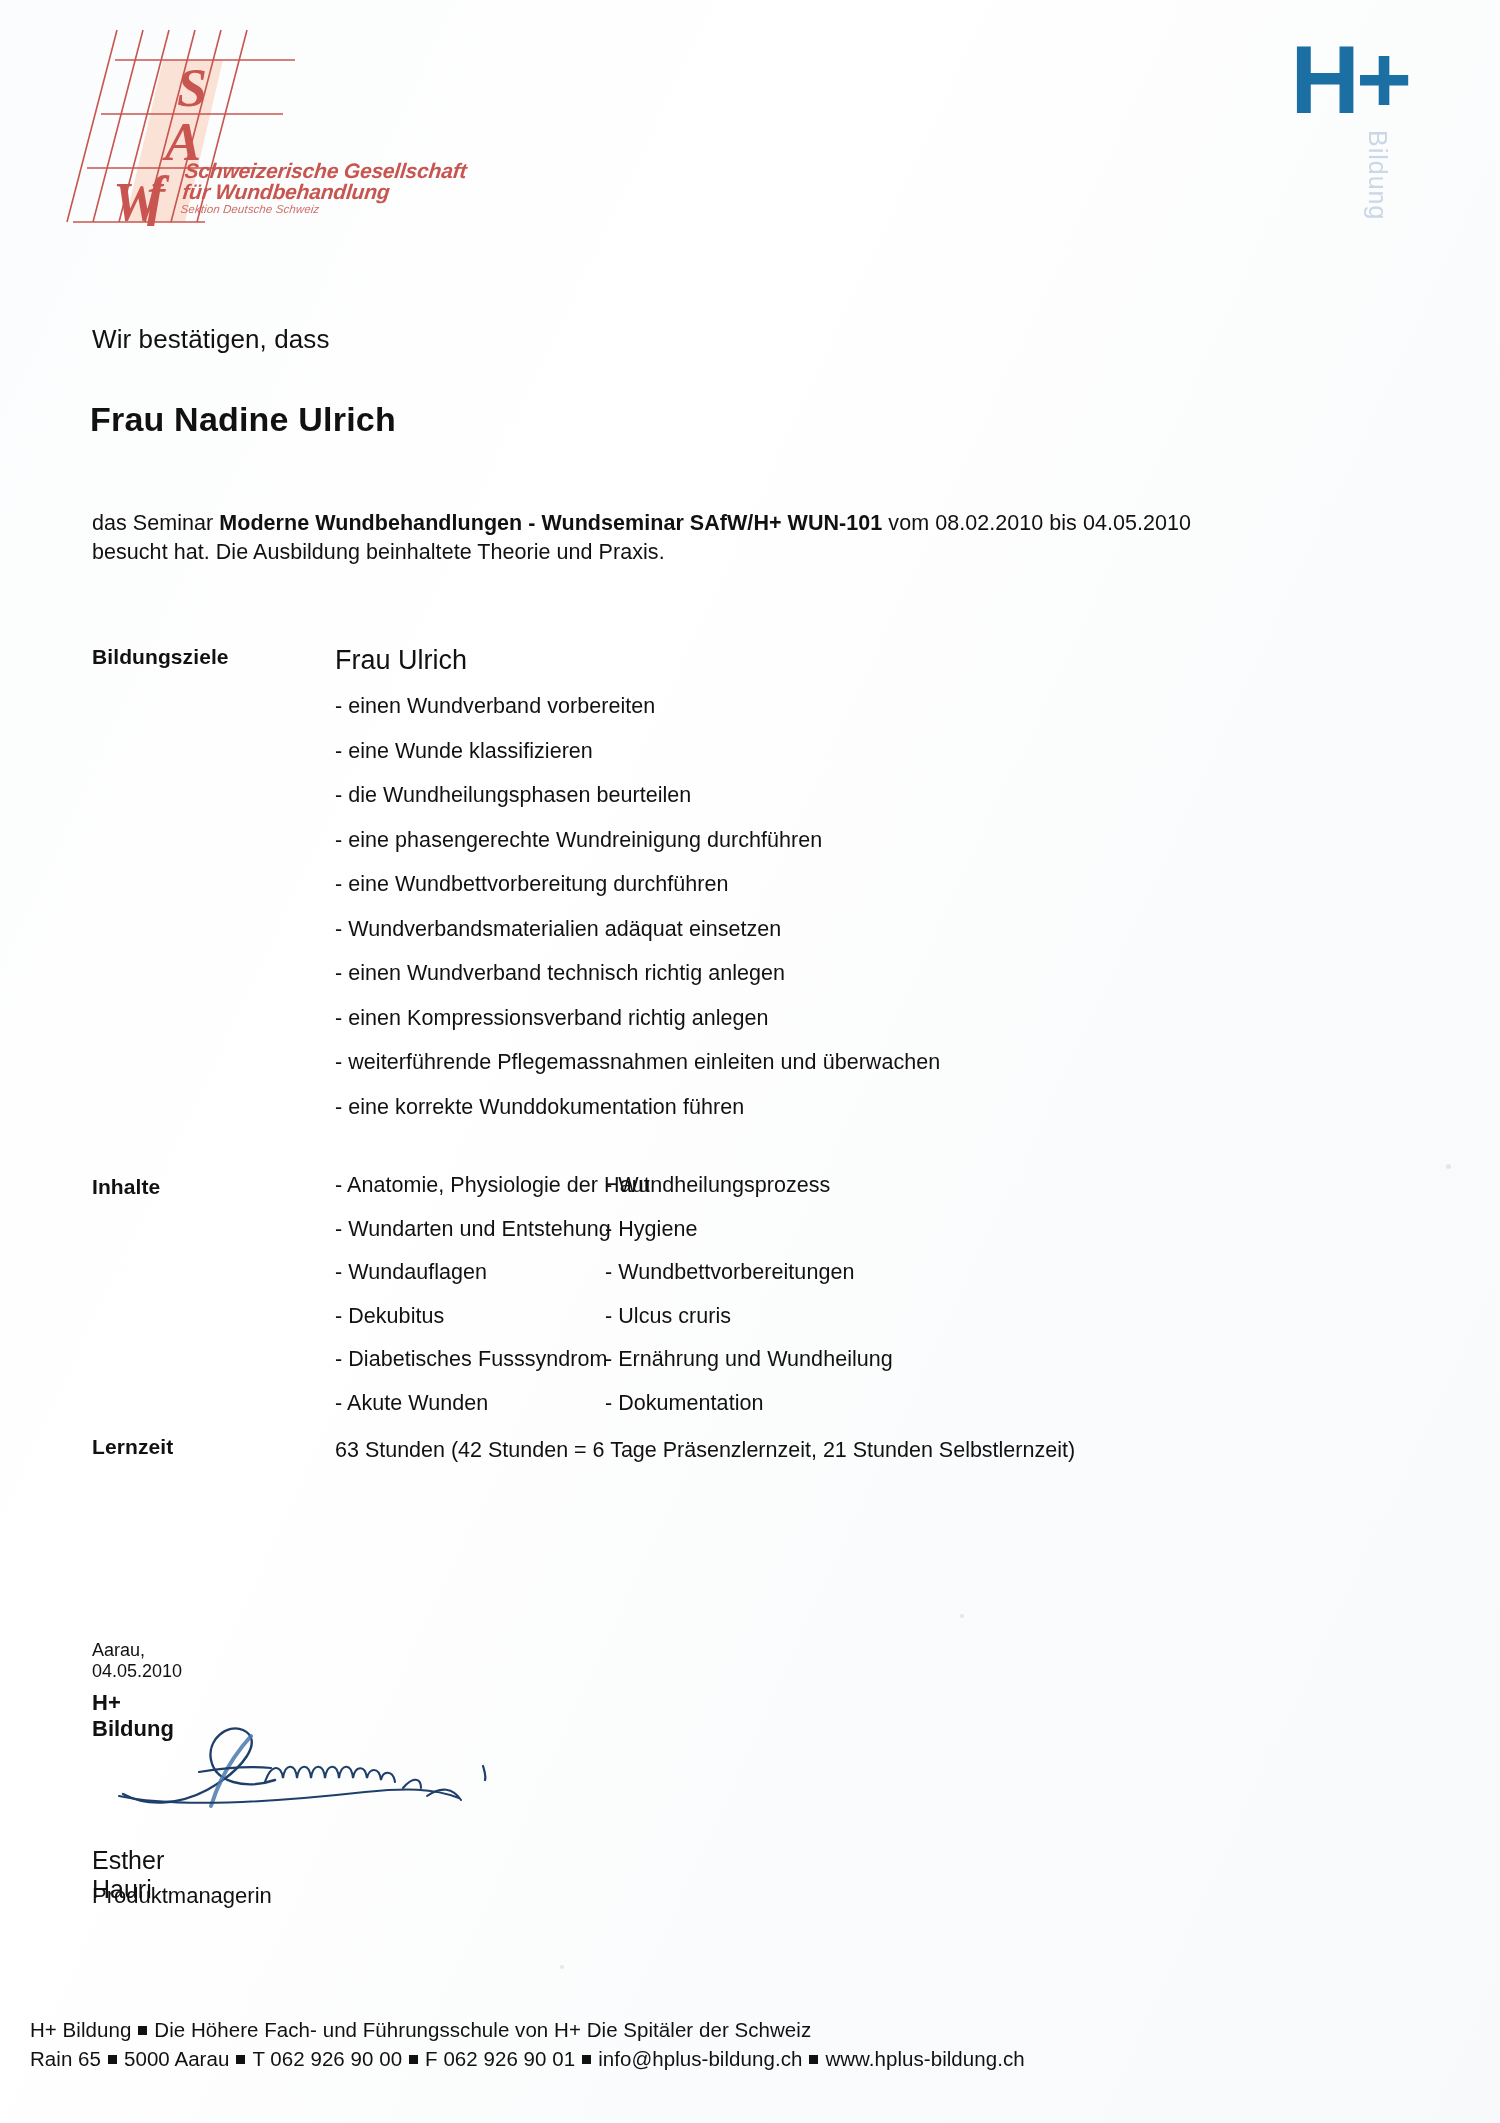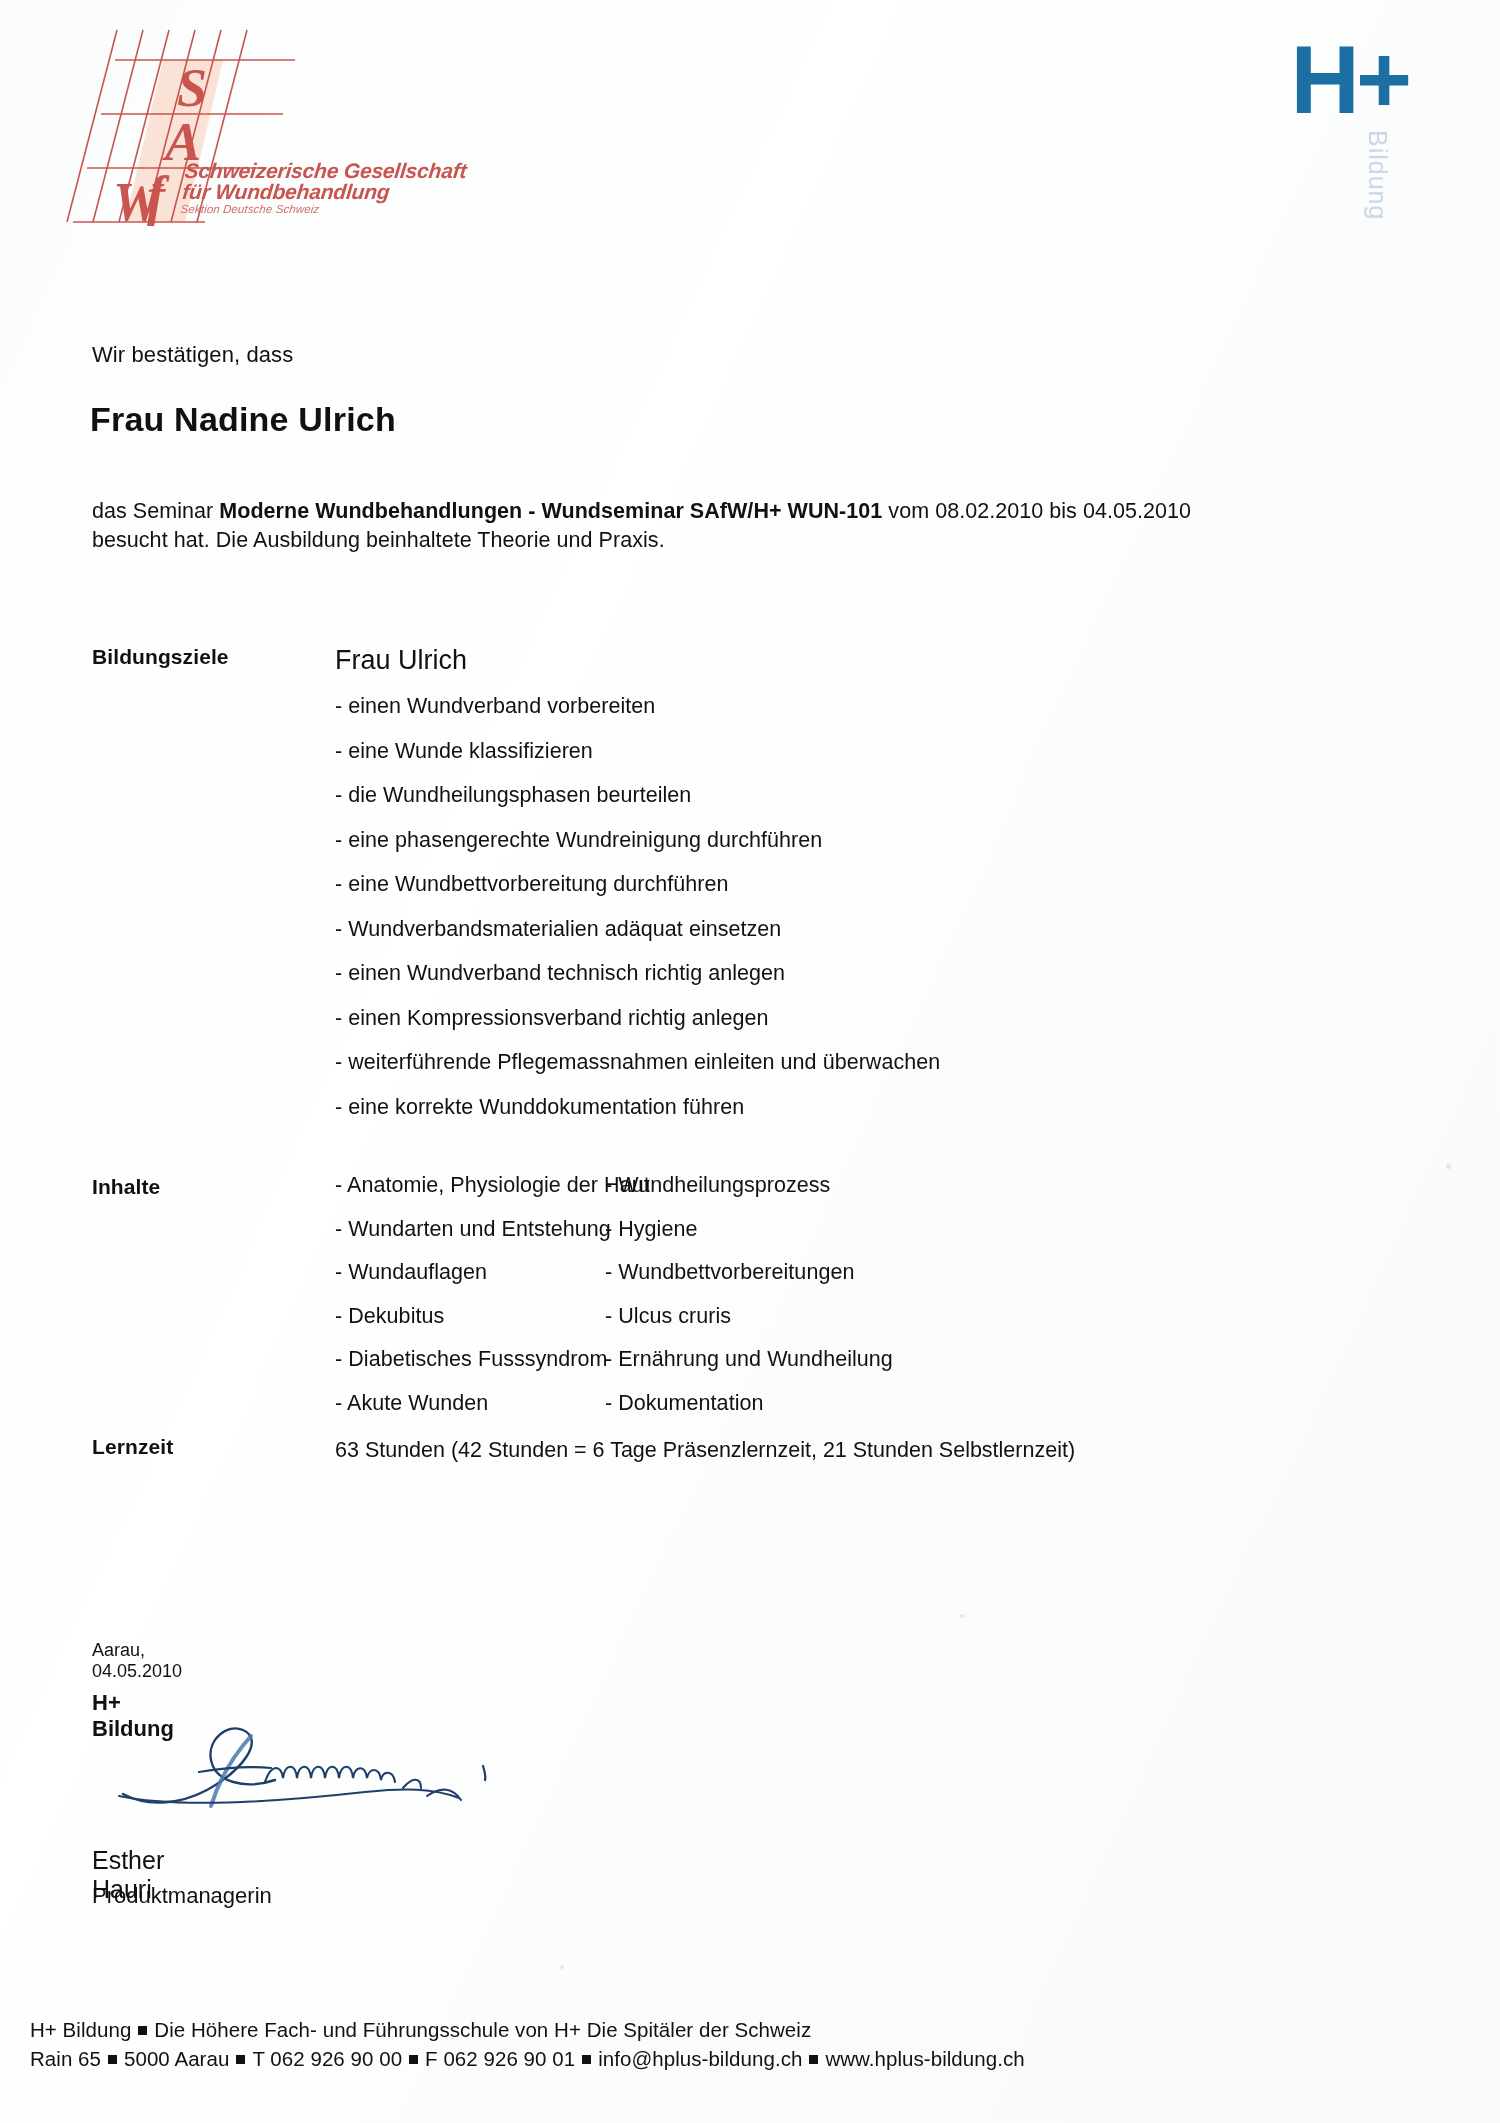--- a/index.html
+++ b/index.html
@@ -100,36 +100,36 @@
 
   
   #content {
     position: absolute;
     left: 0; right: 0;
     top: 300px;
   }
   .intro {
     position: absolute;
     left: 92px;
-    top: 42px;
-    font-size: 22px;
+    top: 24px;
+    font-size: 26px;
     letter-spacing: .1px;
   }
   .recipient {
     position: absolute;
     left: 90px;
     top: 100px;
     font-size: 34px;
     font-weight: 700;
     letter-spacing: .2px;
   }
   .seminar-para {
     position: absolute;
     left: 92px;
-    top: 197px;
+    top: 209px;
     width: 1100px;
     font-size: 21.5px;
     line-height: 1.33;
     letter-spacing: .05px;
   }
   .seminar-para b { font-weight: 700; }
 
   
   .section { position: absolute; left: 0; right: 0; }
   .sec-label {

